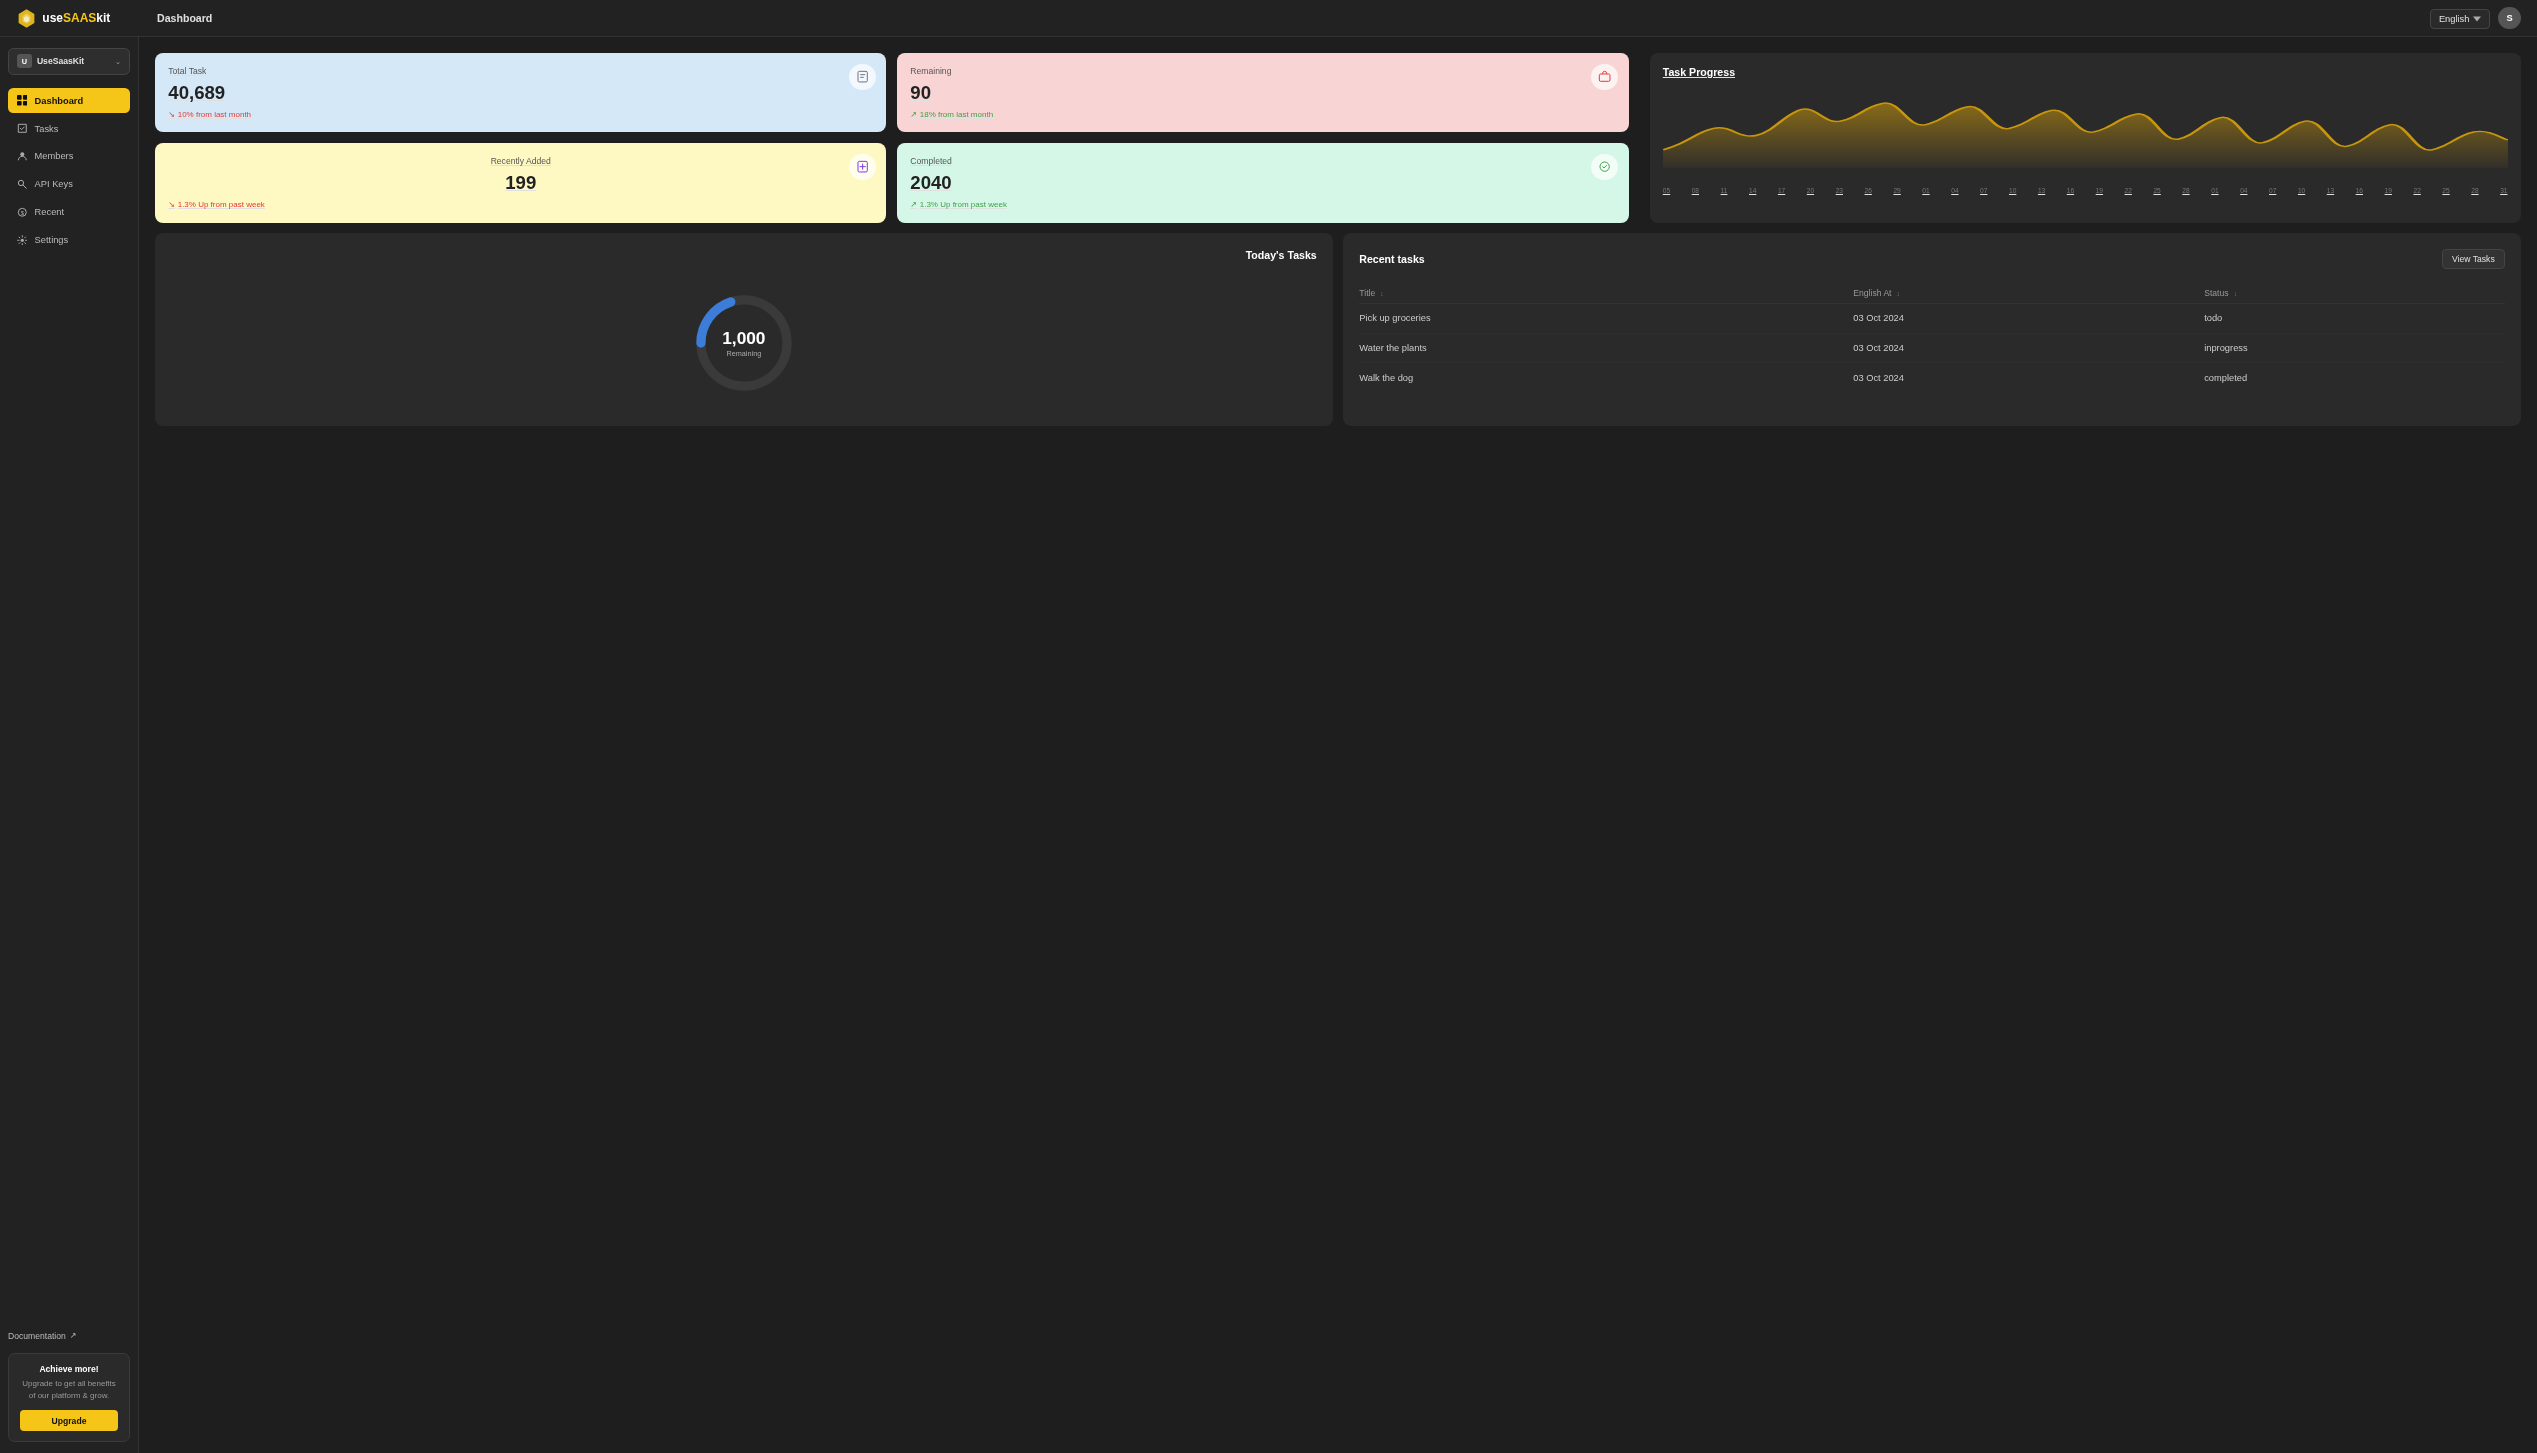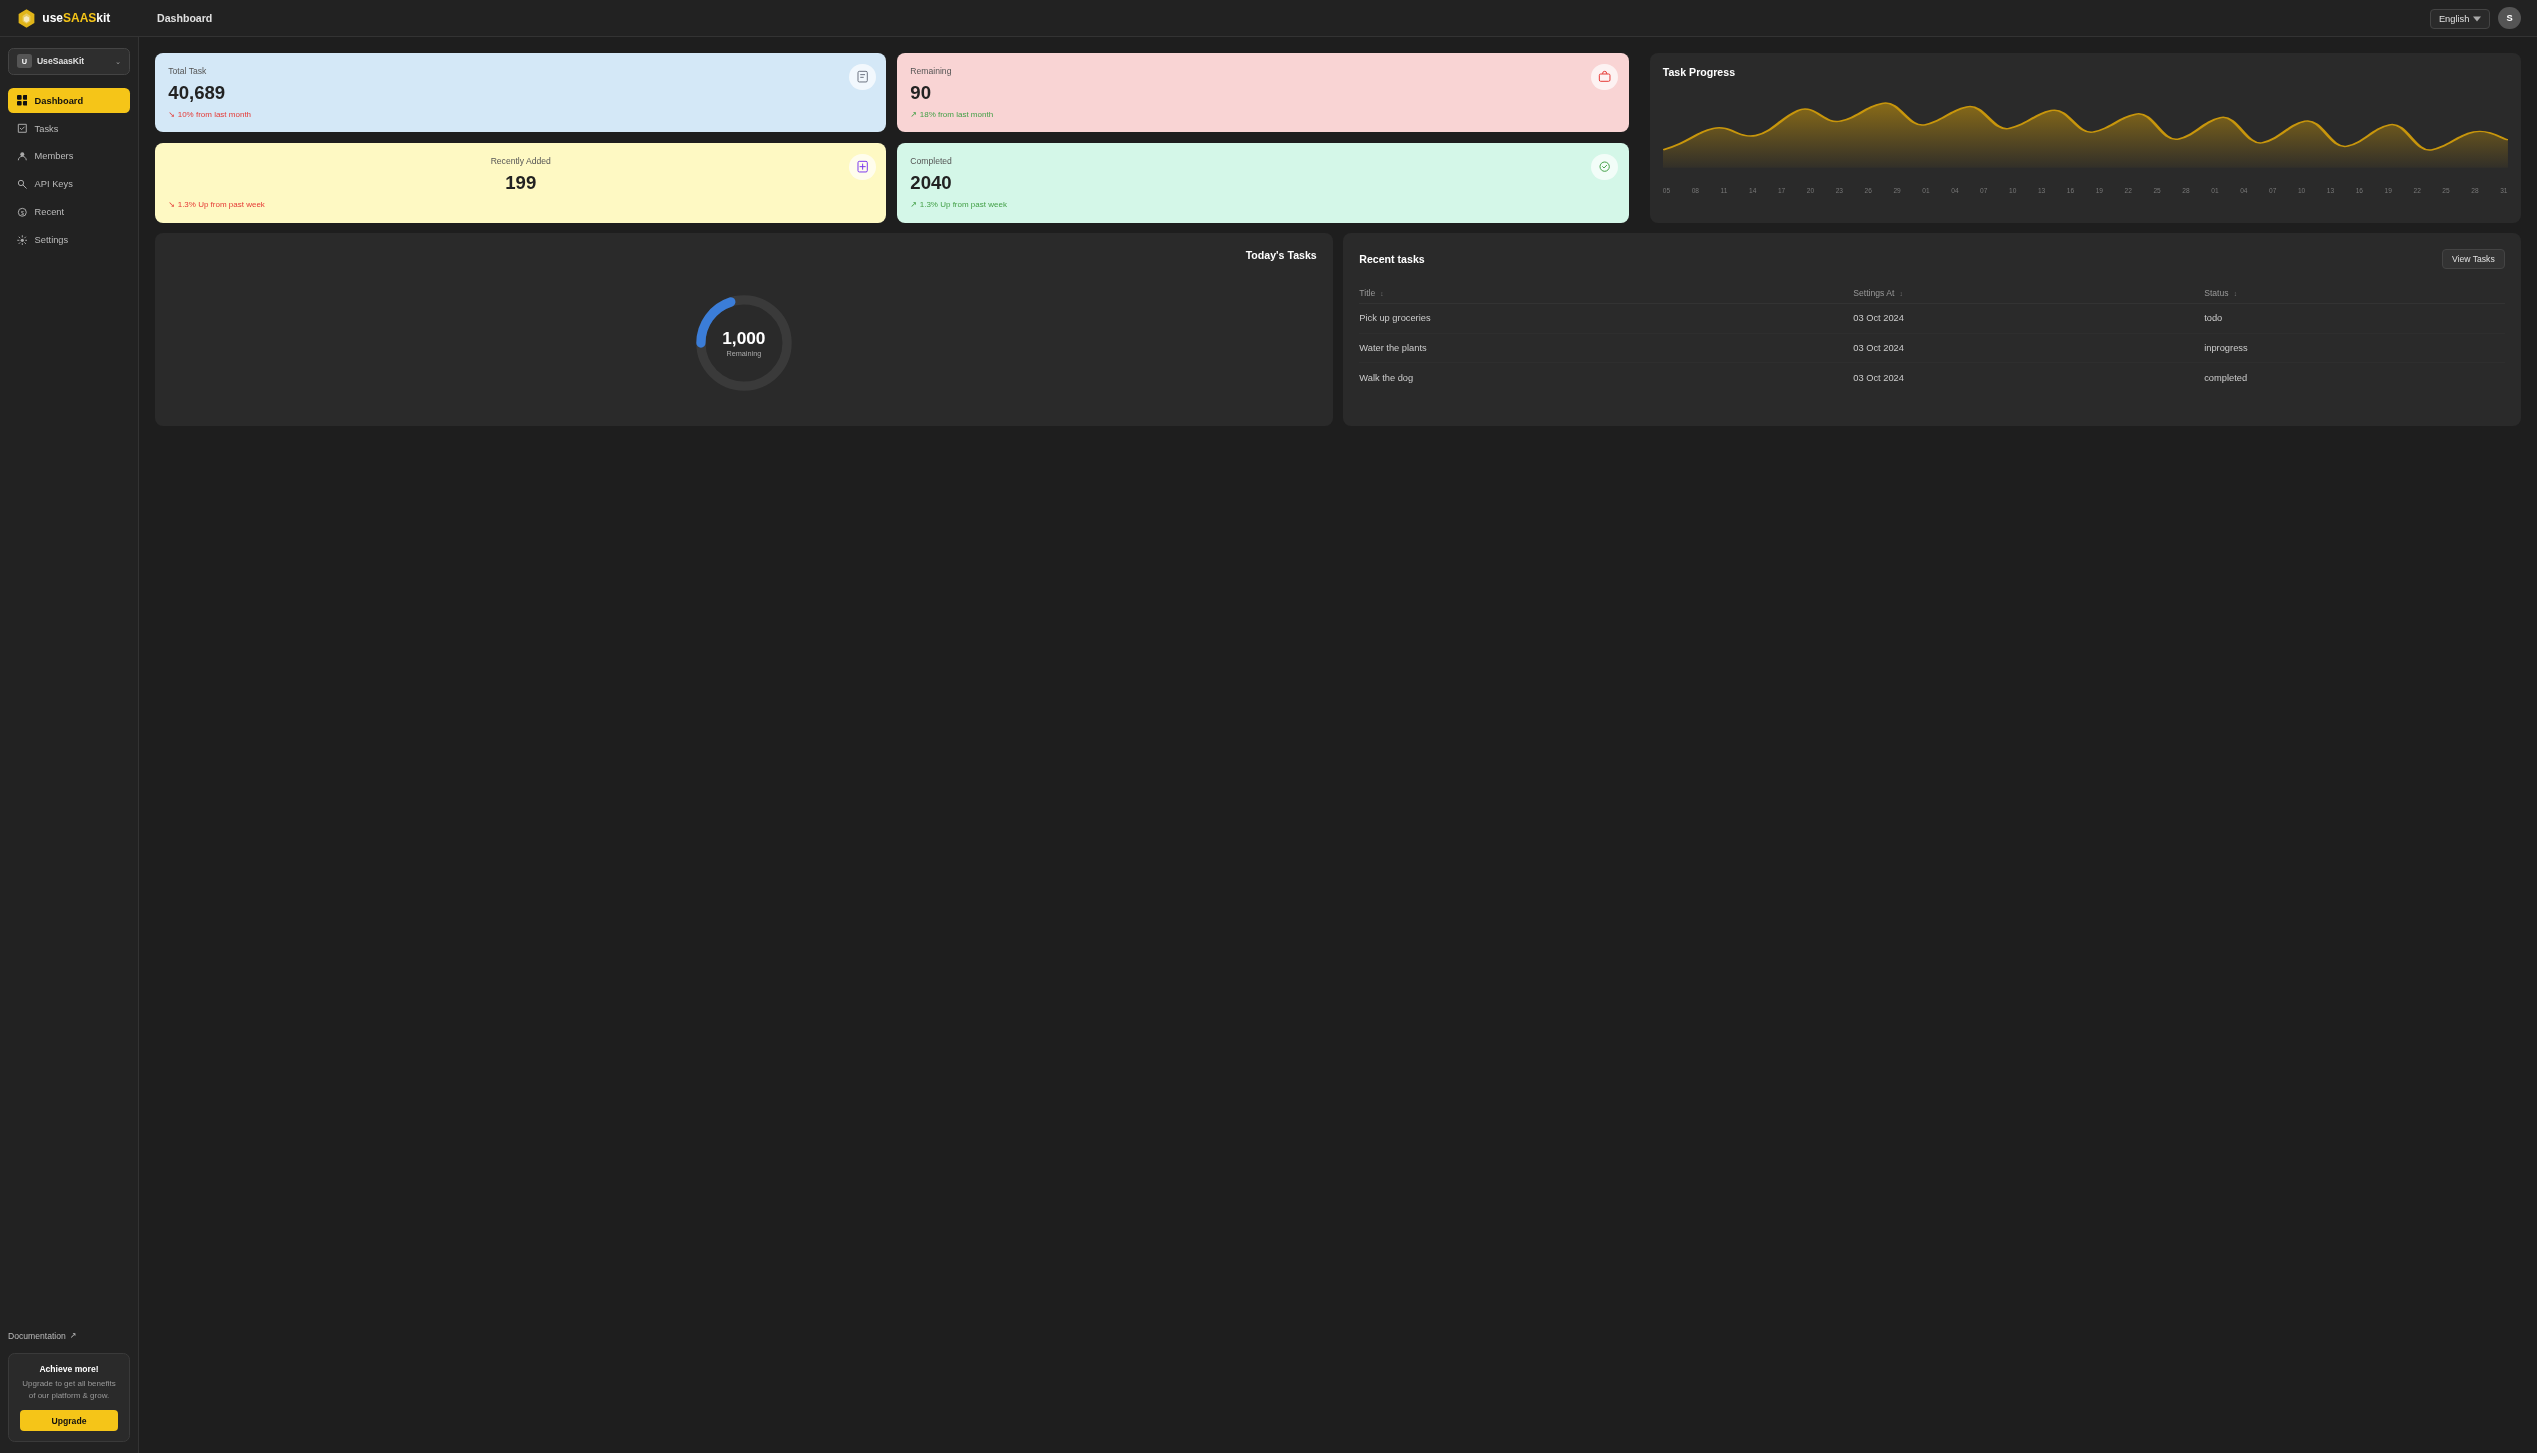--- a/index.html
+++ b/index.html
@@ -382,20 +382,21 @@
     .status-todo { color: #ccc; }
     .status-inprogress { color: #64b5f6; }
     .status-completed { color: #81c784; }
 
     
     .stats-grid {
       display: grid;
       grid-template-columns: 1fr 1fr 1.2fr;
       gap: 21px;
       margin-bottom: 10.6px;
+      text-decoration: underline;
     }
     .stats-left-grid {
       grid-column: 1 / 3;
       display: grid;
       grid-template-columns: 1fr 1fr;
       grid-template-rows: auto auto;
       gap: 10.6px;
     }
   </style>
 </head>
@@ -658,21 +659,21 @@
           <button class="view-tasks-btn">View Tasks</button>
         </div>
         <table class="tasks-table">
           <thead>
             <tr>
               <th>
                 <span>Title</span>
                 <span class="sort-icon">↕</span>
               </th>
               <th>
-                <span>Settings At</span>
+                <span>English At</span>
                 <span class="sort-icon">↕</span>
               </th>
               <th>
                 <span>Status</span>
                 <span class="sort-icon">↕</span>
               </th>
             </tr>
           </thead>
           <tbody>
             <tr>

